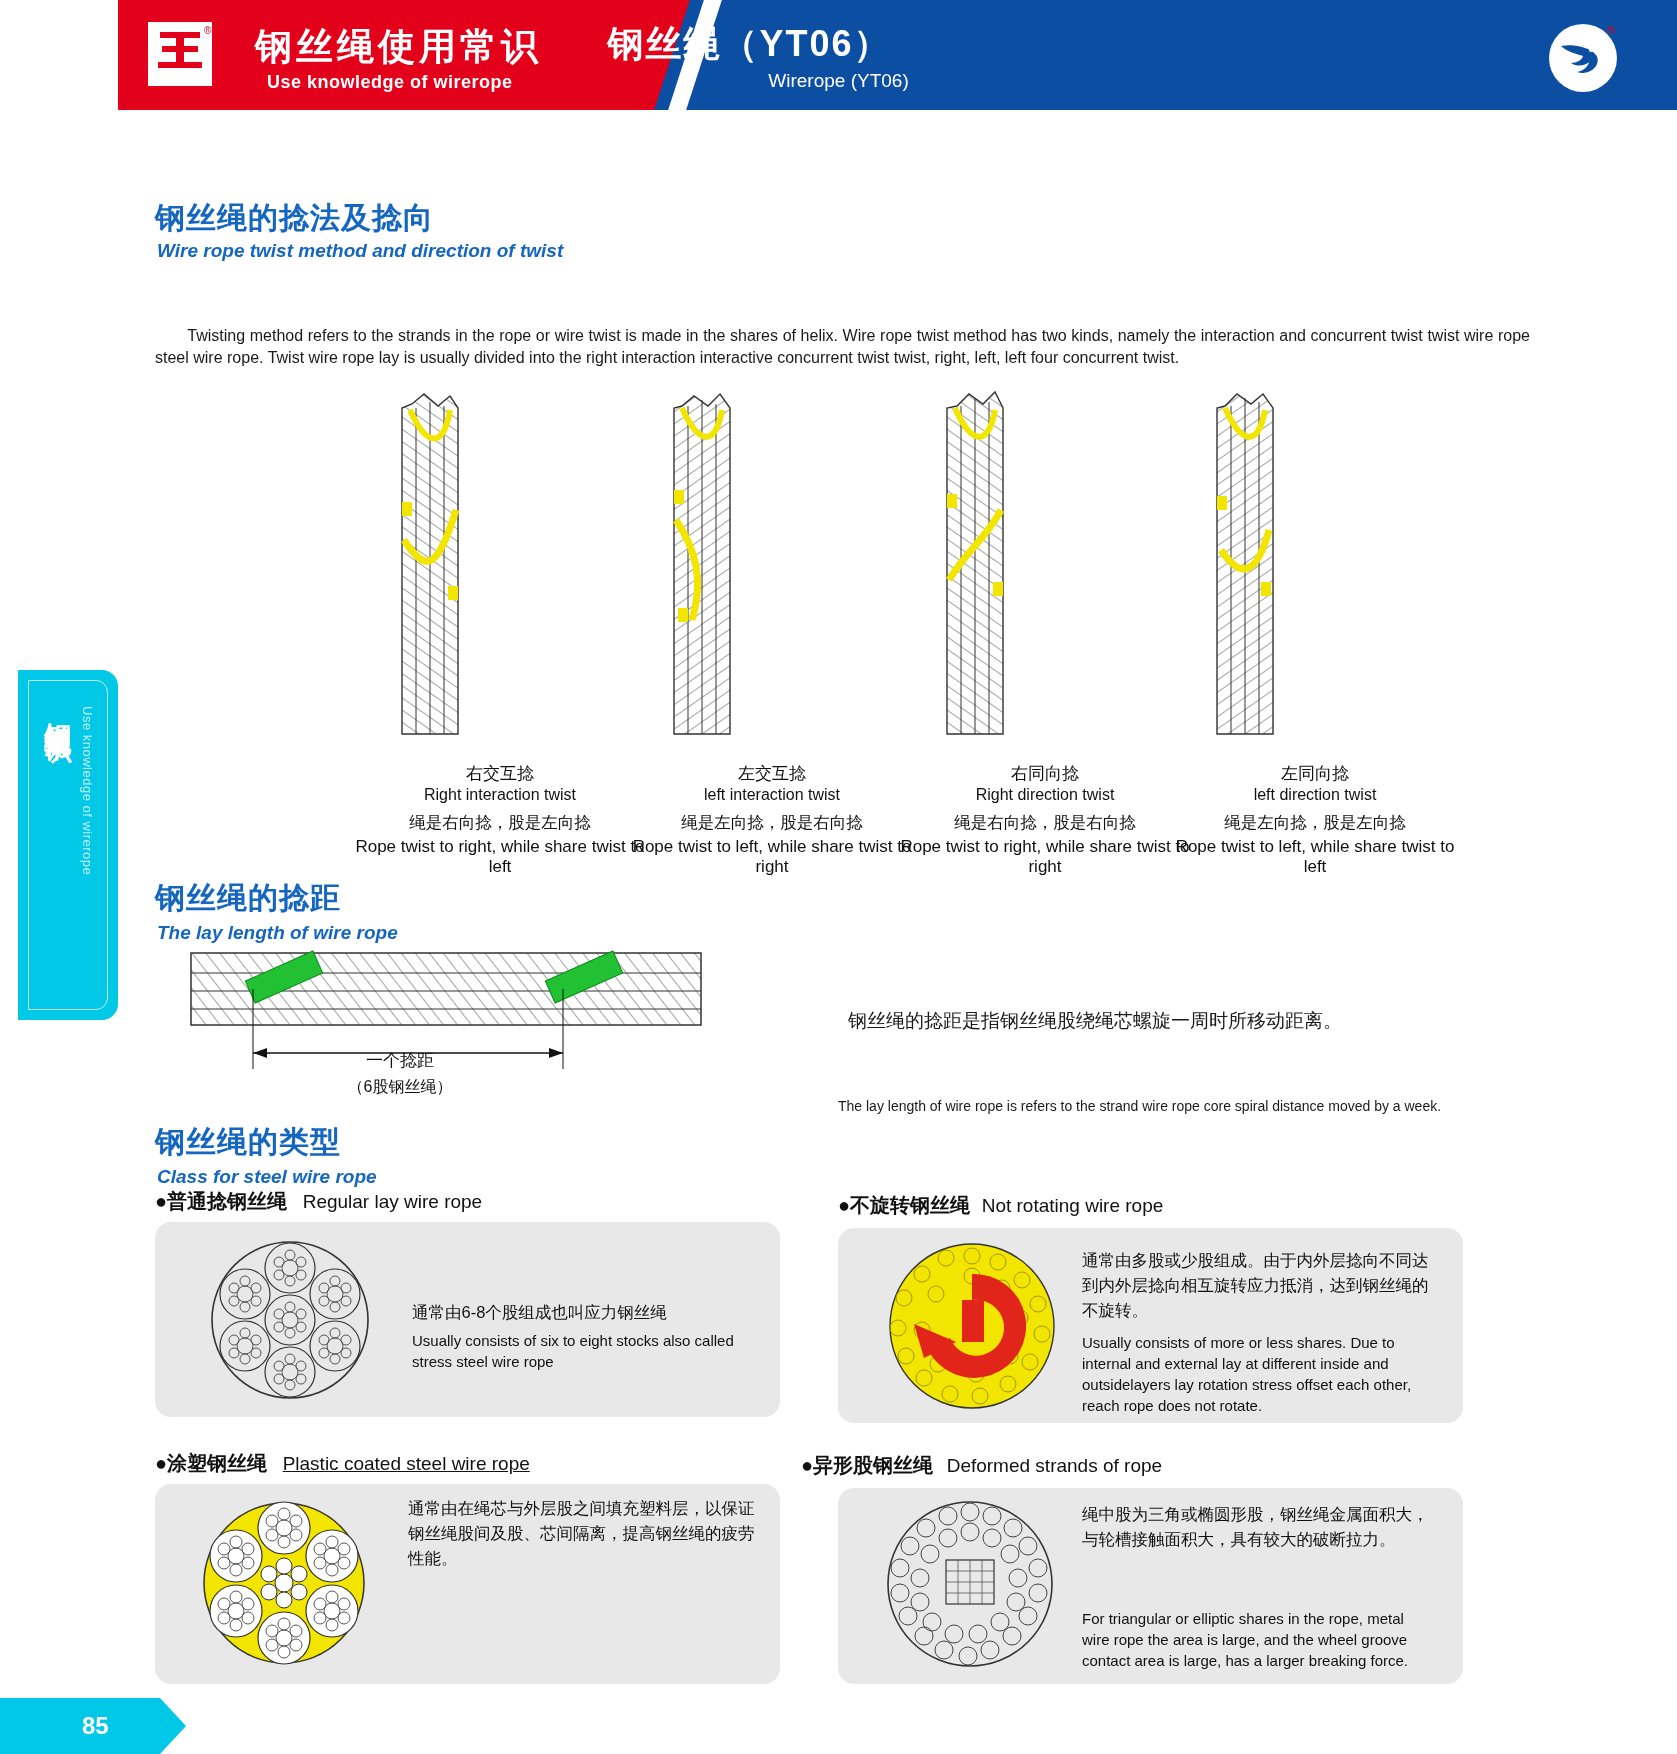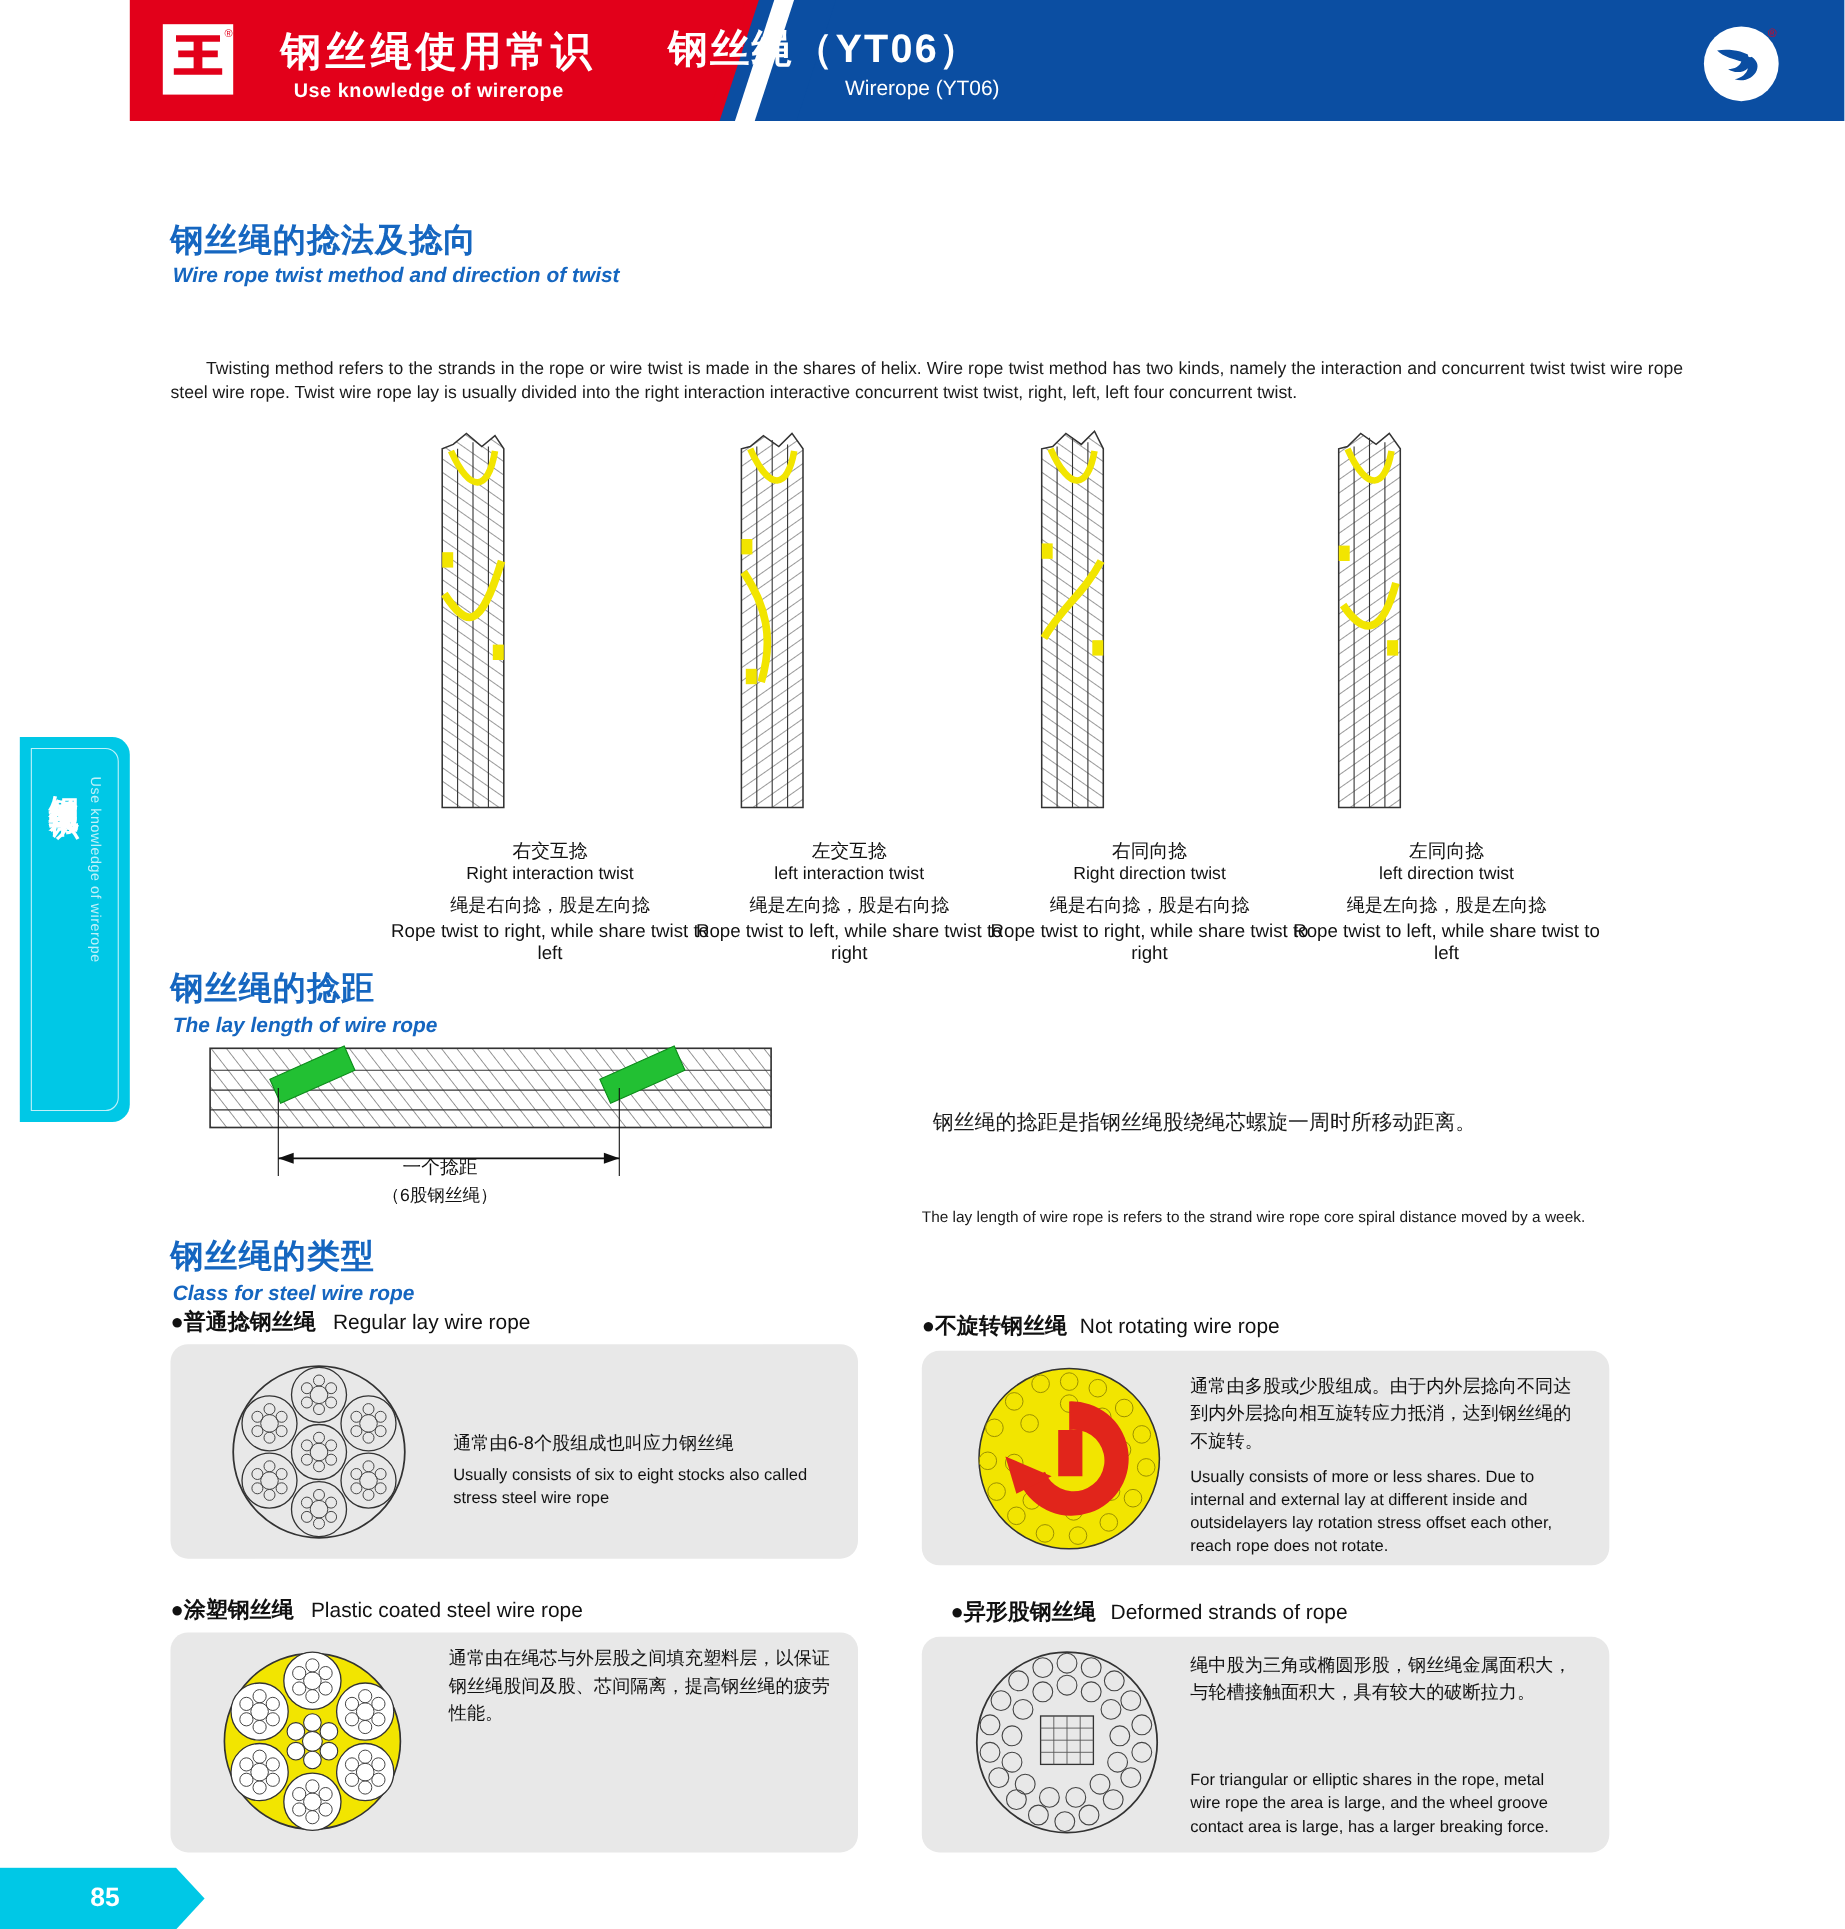--- a/index.html
+++ b/index.html
@@ -534,21 +534,21 @@
       <path d="M92 36 A52 52 0 1 1 48 112 L70 100 A28 28 0 1 0 92 62 Z" fill="#e1251b"></path>
       <path d="M44 120 L34 86 L76 104 Z" fill="#e1251b"></path>
       <path d="M82 62 L104 62 L104 104 L82 104 Z" fill="#e1251b"></path>
     </svg>
   </div>
   <div class="card-cn" style="top:1248px;left:1082px;width:355px;">通常由多股或少股组成。由于内外层捻向不同达到内外层捻向相互旋转应力抵消，达到钢丝绳的不旋转。</div>
   <div class="card-en" style="top:1332px;left:1082px;width:352px;">Usually consists of more or less shares. Due to internal and external lay at different inside and outsidelayers lay rotation stress offset each other, reach rope does not rotate.</div>
 
   <div class="bullet-head" style="top:1450px;left:155px;">
     <span>●涂塑钢丝绳</span>
-    <span class="en" style="margin-left:10px;">Plastic coated steel wire rope</span>
+    <span class="en" style="margin-left:10px;text-decoration:underline;">Plastic coated steel wire rope</span>
   </div>
   <div class="card" style="top:1484px;left:155px;width:625px;height:200px;"></div>
   <div style="position:absolute;top:1498px;left:192px;">
     <svg width="185" height="170" viewBox="0 0 185 170">
       <circle cx="92" cy="85" r="80" fill="#f2e500" stroke="#333" stroke-width="1.5"></circle>
       <g fill="#ffffff" stroke="#333" stroke-width="1.2">
         <circle cx="92" cy="30" r="26"></circle>
           <circle cx="140" cy="58" r="26"></circle>
         <circle cx="140" cy="113" r="26"></circle>
           <circle cx="92" cy="140" r="26"></circle>
@@ -605,21 +605,21 @@
           <circle cx="107" cy="76" r="8"></circle>
         <circle cx="107" cy="94" r="8"></circle>
           <circle cx="92" cy="102" r="8"></circle>
           <circle cx="77" cy="94" r="8"></circle>
           <circle cx="77" cy="76" r="8"></circle>
       </g>
     </svg>
   </div>
   <div class="card-cn" style="top:1496px;left:408px;width:355px;">通常由在绳芯与外层股之间填充塑料层，以保证钢丝绳股间及股、芯间隔离，提高钢丝绳的疲劳性能。</div>
 
-  <div class="bullet-head" style="top:1452px;left:864px;">
+  <div class="bullet-head" style="top:1452px;left:801px;">
     <span>●异形股钢丝绳</span>
     <span class="en" style="margin-left:8px;">Deformed strands of rope</span>
   </div>
   <div class="card" style="top:1488px;left:838px;width:625px;height:196px;"></div>
   <div style="position:absolute;top:1498px;left:880px;">
     <svg width="180" height="172" viewBox="0 0 180 172">
       <circle cx="90" cy="86" r="82" fill="none" stroke="#333" stroke-width="1.6"></circle>
       <g fill="none" stroke="#444" stroke-width="1">
         <circle cx="90" cy="14" r="9"></circle>
           <circle cx="112" cy="18" r="9"></circle>

